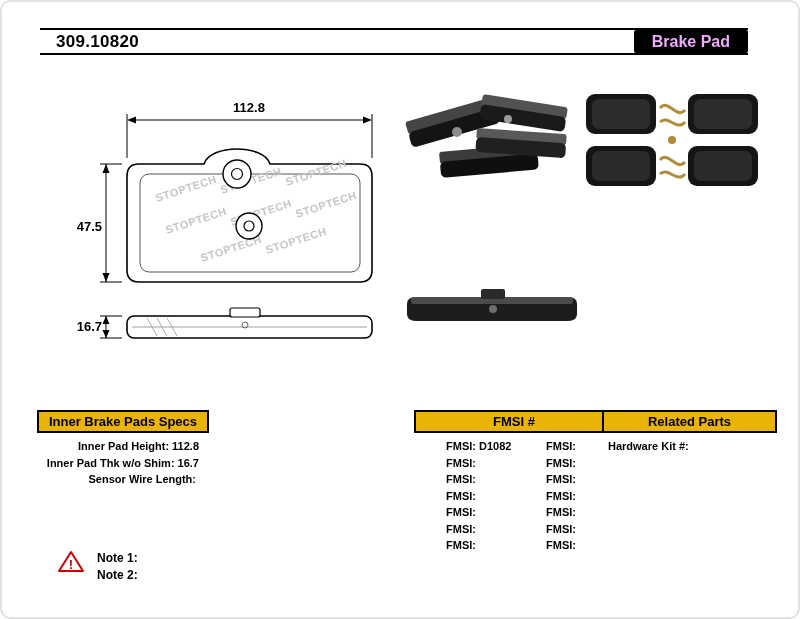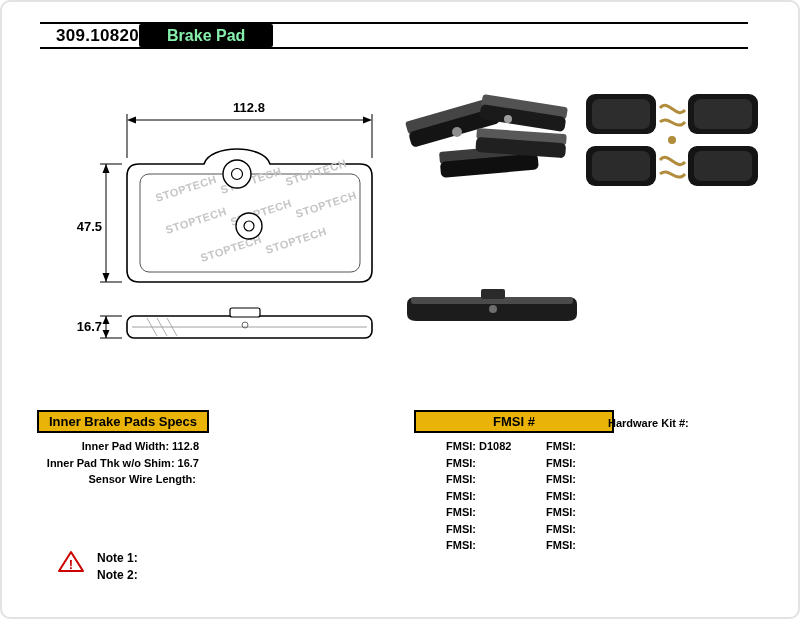--- a/index.html
+++ b/index.html
@@ -1,25 +1,25 @@
 <!DOCTYPE html>
 <html><head>
 <meta charset="utf-8">
 <style>
   *{box-sizing:border-box;margin:0;padding:0;}
   body{background:#ffffff;font-family:"Liberation Sans", sans-serif;color:#000;}
   .page{position:relative;width:800px;height:619px;background:#fff;border:2px solid #e2e2e2;border-radius:10px;overflow:hidden;}
 
   
-  .header{position:absolute;left:38px;top:20px;width:708px;height:27px;
+  .header{position:absolute;left:38px;top:26px;width:708px;height:27px;
     border-top:2px solid #000;border-bottom:2px solid #000;
-    display:flex;justify-content:flex-start;align-items:center;}
+    display:flex;justify-content:space-between;align-items:center;}
   .part-number{font-weight:bold;font-size:17px;padding-left:16px;letter-spacing:.3px;}
-  .product-badge{background:#000;color:#86efac;font-weight:bold;font-size:16px;
-    height:100%;display:flex;align-items:center;padding:0 28px;border-radius:2px;}
+  .product-badge{background:#000;color:#f0abfc;font-weight:bold;font-size:16px;
+    height:100%;display:flex;align-items:center;padding:0 18px;border-radius:2px;}
 
   
   svg{position:absolute;display:block;}
   svg text{font-family:"Liberation Sans", sans-serif;}
   .dim{font-size:13px;font-weight:bold;fill:#000;}
   .thin{stroke:#000;stroke-width:1;}
   .outline{fill:#fff;stroke:#000;stroke-width:1.6;}
   .inset{fill:none;stroke:#555;stroke-width:1;}
   .wm{font-size:11px;font-weight:bold;fill:#c6c6c6;letter-spacing:.5px;}
   .hatch{stroke:#999;stroke-width:.8;}
@@ -153,21 +153,21 @@
   <svg viewBox="0 0 190 48" style="left:395px;top:282px;width:190px;height:48px">
     <path d="M10 20 q0 -7 9 -7 h152 q9 0 9 7 v10 q0 7 -9 7 h-152 q-9 0 -9 -7 z" fill="#1c1c1c"></path>
     <rect x="14" y="13" width="162" height="7" rx="3" fill="#4b4b4b"></rect>
     <rect x="84" y="5" width="24" height="10" rx="2" fill="#2a2a2a"></rect>
     <circle cx="96" cy="25" r="4" fill="#6e6e6e"></circle>
   </svg>
 
   <div class="spec-col align-right" style="left:35px;width:172px">
     <div class="spec-header">Inner Brake Pads Specs</div>
     <div class="spec-rows">
-      <div class="spec-row"><span class="lbl">Inner Pad Width:</span><span class="val">112.8</span></div>
+      <div class="spec-row"><span class="lbl">Inner Pad Height:</span><span class="val">112.8</span></div>
       <div class="spec-row"><span class="lbl">Inner Pad Thk w/o Shim:</span><span class="val">16.7</span></div>
       <div class="spec-row"><span class="lbl">Sensor Wire Length:</span><span class="val"></span></div>
     </div>
   </div>
 
 
   <div class="spec-col" style="left:412px;width:200px">
     <div class="spec-header">FMSI #</div>
     <div class="fmsi-grid">
       <div class="fmsi-col">
@@ -185,20 +185,21 @@
         <div class="spec-row"><span class="lbl">FMSI:</span><span class="val"></span></div>
         <div class="spec-row"><span class="lbl">FMSI:</span><span class="val"></span></div>
         <div class="spec-row"><span class="lbl">FMSI:</span><span class="val"></span></div>
         <div class="spec-row"><span class="lbl">FMSI:</span><span class="val"></span></div>
         <div class="spec-row"><span class="lbl">FMSI:</span><span class="val"></span></div>
       </div>
     </div>
   </div>
 
   <div class="spec-col left-rows" style="left:600px;width:175px">
+    <div class="spec-header">Related Parts</div>
     <div class="spec-rows">
       <div class="spec-row"><span class="lbl">Hardware Kit #:</span><span class="val"></span></div>
     </div>
   </div>
 
   <div class="notes">
     <svg width="26" height="23" viewBox="0 0 26 23">
       <polygon points="13,2 25,21 1,21" fill="#fff" stroke-width="2" stroke-linejoin="round" stroke="#cc0000"></polygon>
       <text x="13" y="18.5" text-anchor="middle" font-size="13" font-weight="bold" fill="#cc0000">!</text>
     </svg>

